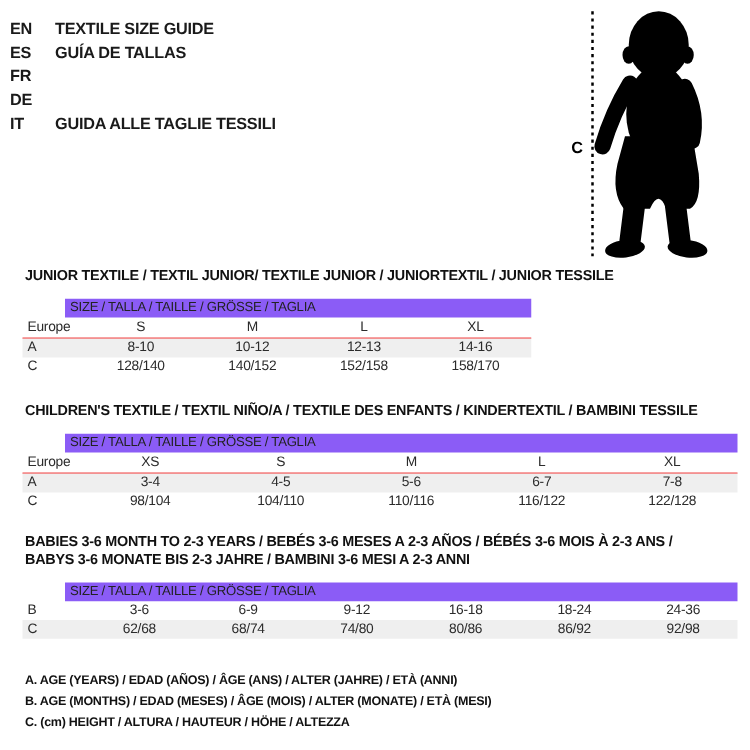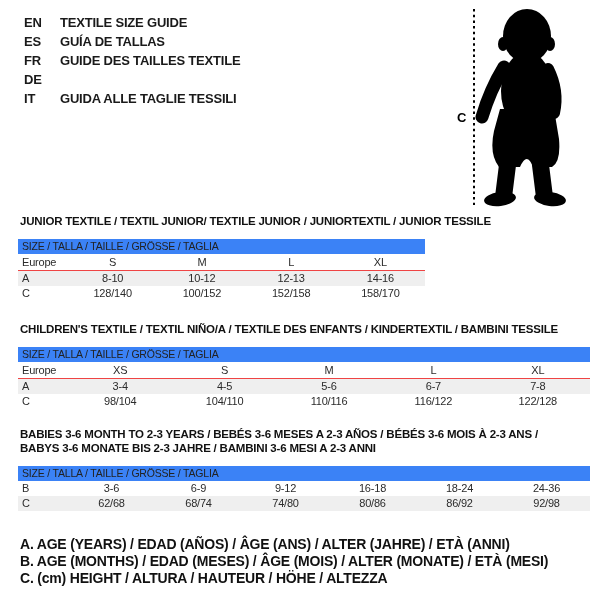--- a/index.html
+++ b/index.html
@@ -2,58 +2,57 @@
 <html><head>
 <meta charset="utf-8">
 <style>
   html,body{margin:0;padding:0;}
   body{
     width:600px;height:600px;position:relative;background:#fff;
     font-family:"Liberation Sans",sans-serif;color:#1a1a1a;
     letter-spacing:-0.2px;overflow:hidden;
   }
   
-  .lang-list{position:absolute;left:24px;top:13px;}
+  .lang-list{position:absolute;left:8px;top:13px;}
   .lang-row{display:flex;height:19px;line-height:19px;font-weight:bold;font-size:13px;}
   .lang-code{width:36px;}
   
   .figure{position:absolute;left:440px;top:5px;width:155px;height:205px;}
   
   .section{position:absolute;left:18px;}
   .sec-title{font-weight:bold;font-size:11.5px;line-height:14px;color:#111;padding-left:2px;white-space:nowrap;}
   .tbl{margin-top:11px;}
   .size-bar{
-    height:15px;line-height:15px;background:#3b82f6;color:#222;
-    font-size:10.5px;padding-left:4px;box-sizing:border-box;
+    height:15px;line-height:15px;background:#8b5cf6;color:#222;
+    font-size:10.5px;padding-left:4px;box-sizing:border-box;margin-left:34px;
   }
   .trow{display:grid;font-size:11px;color:#2b2b2b;align-items:center;}
   .trow.head{height:17px;line-height:16px;border-bottom:1px solid #ef4444;box-sizing:border-box;}
   .trow.data{height:15px;line-height:15px;}
   .trow.shaded{background:#efefef;}
   .tcell{text-align:center;white-space:nowrap;}
   .tlabel{text-align:left;padding-left:4px;}
   
   .footnotes{position:absolute;left:20px;top:536px;}
-  .fnote{font-weight:bold;font-size:14px;line-height:17px;white-space:nowrap;color:#111;}
+  .fnote{font-weight:bold;font-size:10px;line-height:17px;white-space:nowrap;color:#111;}
 </style>
 </head>
 <body>
 
 <div class="lang-list">
     <div class="lang-row">
       <span class="lang-code">EN</span>
       <span class="lang-title">TEXTILE SIZE GUIDE</span>
     </div>
     <div class="lang-row">
       <span class="lang-code">ES</span>
       <span class="lang-title">GUÍA DE TALLAS</span>
     </div>
     <div class="lang-row">
       <span class="lang-code">FR</span>
-      <span class="lang-title">GUIDE DES TAILLES TEXTILE</span>
     </div>
     <div class="lang-row">
       <span class="lang-code">DE</span>
     </div>
     <div class="lang-row">
       <span class="lang-code">IT</span>
       <span class="lang-title">GUIDA ALLE TAGLIE TESSILI</span>
     </div>
   </div>
 
@@ -97,21 +96,21 @@
         <div class="trow data shaded" style="grid-template-columns: 50px repeat(4, 1fr);">
           <div class="tcell tlabel">A</div>
           <div class="tcell">8-10</div>
           <div class="tcell">10-12</div>
           <div class="tcell">12-13</div>
           <div class="tcell">14-16</div>
         </div>
         <div class="trow data" style="grid-template-columns: 50px repeat(4, 1fr);">
           <div class="tcell tlabel">C</div>
           <div class="tcell">128/140</div>
-          <div class="tcell">100/152</div>
+          <div class="tcell">140/152</div>
           <div class="tcell">152/158</div>
           <div class="tcell">158/170</div>
         </div>
       </div>
     </div>
     <div class="section" style="top: 322px; width: 572px;">
       <div class="sec-title">
         <div>CHILDREN'S TEXTILE / TEXTIL NIÑO/A / TEXTILE DES ENFANTS / KINDERTEXTIL / BAMBINI TESSILE</div>
       </div>
       <div class="tbl">

